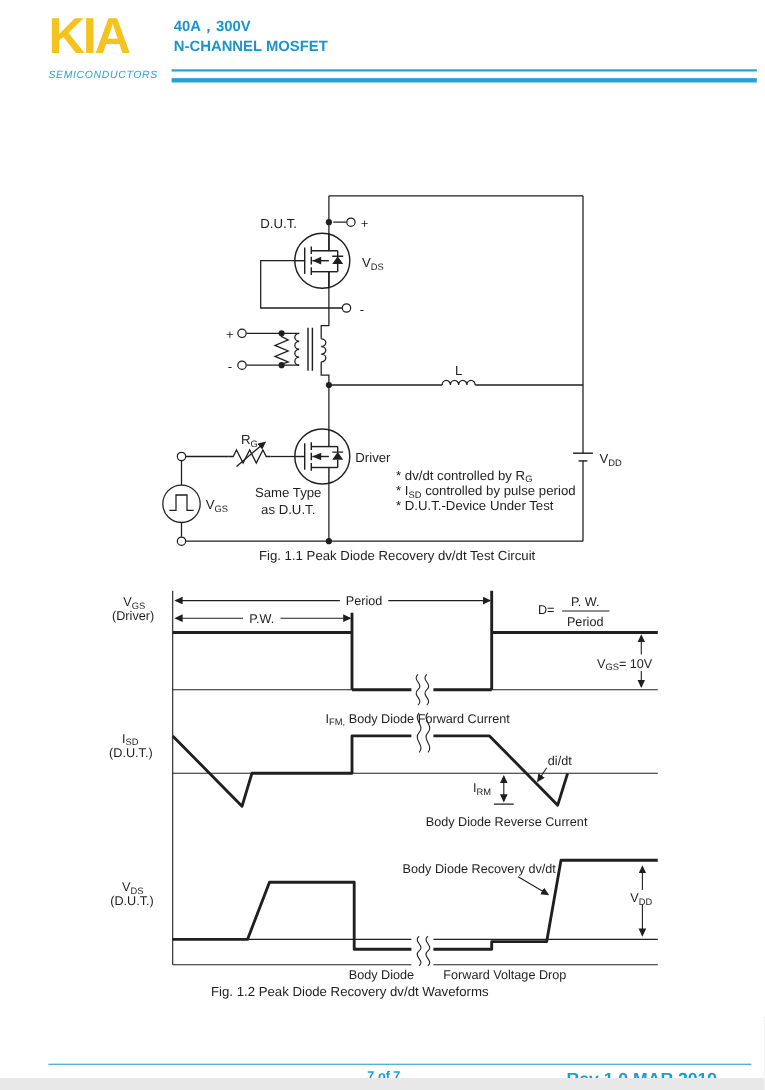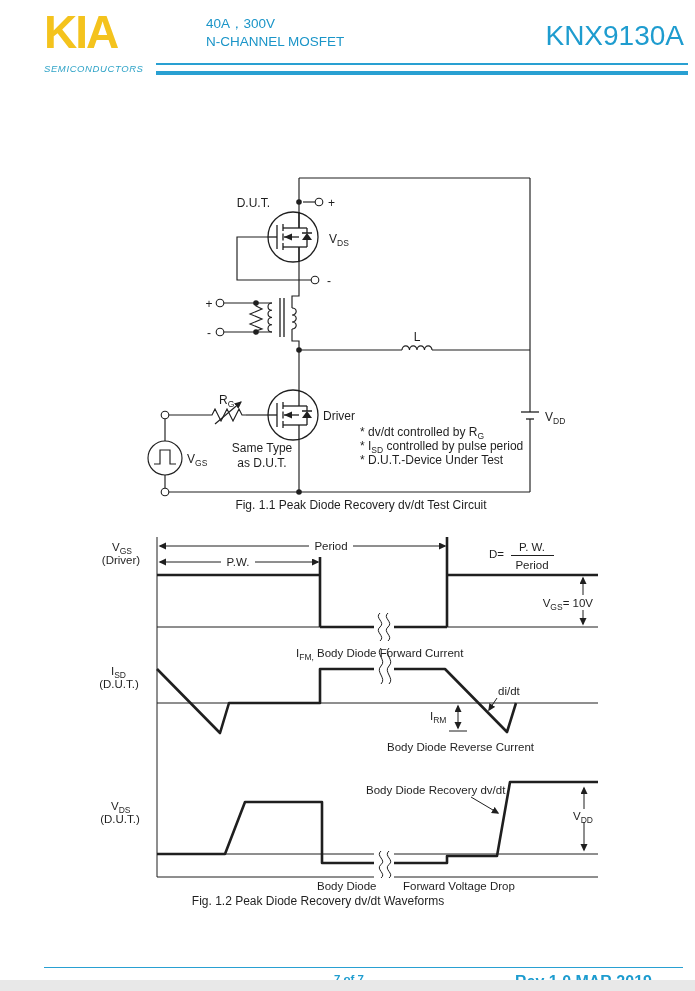--- a/index.html
+++ b/index.html
@@ -3,22 +3,22 @@
 <meta charset="utf-8">
 <style>
   html,body{margin:0;padding:0;background:#e8e8e8;}
   .page{position:relative;width:695px;height:980px;background:#ffffff;margin:0 auto;
         font-family:"Liberation Sans", sans-serif;overflow:hidden;}
   
   .logo-kia{position:absolute;left:44px;top:6px;font-size:46px;font-weight:bold;
             color:#f4c31d;letter-spacing:-2px;line-height:52px;}
   .logo-sub{position:absolute;left:44px;top:63px;font-size:9.5px;letter-spacing:.6px;
             color:#2fa3c7;font-style:italic;}
-  .subtitle{position:absolute;left:158px;top:15px;font-size:13.5px;font-weight:normal;
-            color:#1b95c8;line-height:17.5px;margin-left:48px;}
+  .subtitle{position:absolute;left:158px;top:15px;font-size:13.5px;font-weight:bold;
+            color:#1b95c8;line-height:17.5px;}
   .part-number{position:absolute;right:11px;top:20px;font-size:28px;color:#1e9ccf;}
   .rule-thin{position:absolute;left:156px;top:63px;width:532px;height:1.5px;background:#29a0d2;}
   .rule-thick{position:absolute;left:156px;top:70.5px;width:532px;height:4.6px;background:#29a0d2;}
   
   .footer-line{position:absolute;left:44px;top:967px;width:639px;height:1.4px;background:#29a0d2;}
   .footer-page{position:absolute;left:280px;top:973px;width:84px;text-align:right;
                font-size:11.5px;font-weight:bold;color:#1e9ccf;}
   .footer-rev{position:absolute;left:515px;top:973px;font-size:16px;font-weight:bold;color:#1e9ccf;}
   
   .figsvg{position:absolute;left:0;}
@@ -38,21 +38,20 @@
 <body>
 
 <div class="page">
 
   <div class="logo-kia">KIA</div>
   <div class="logo-sub">SEMICONDUCTORS</div>
   <div class="subtitle">
     <div>40A，300V</div>
     <div>N-CHANNEL MOSFET</div>
   </div>
-  <div class="part-number">KNX9130A</div>
   <div class="rule-thin"></div>
   <div class="rule-thick"></div>
 
   <svg class="figsvg" style="top:157px" width="695" height="355" viewBox="0 157 695 355">
     <defs>
       <marker id="ah1" orient="auto" markerWidth="8" markerHeight="7" refX="5.5" refY="3">
         <path d="M0,0 L6.5,3 L0,6 z" fill="#1f1f1f"></path>
       </marker>
     </defs>
 

